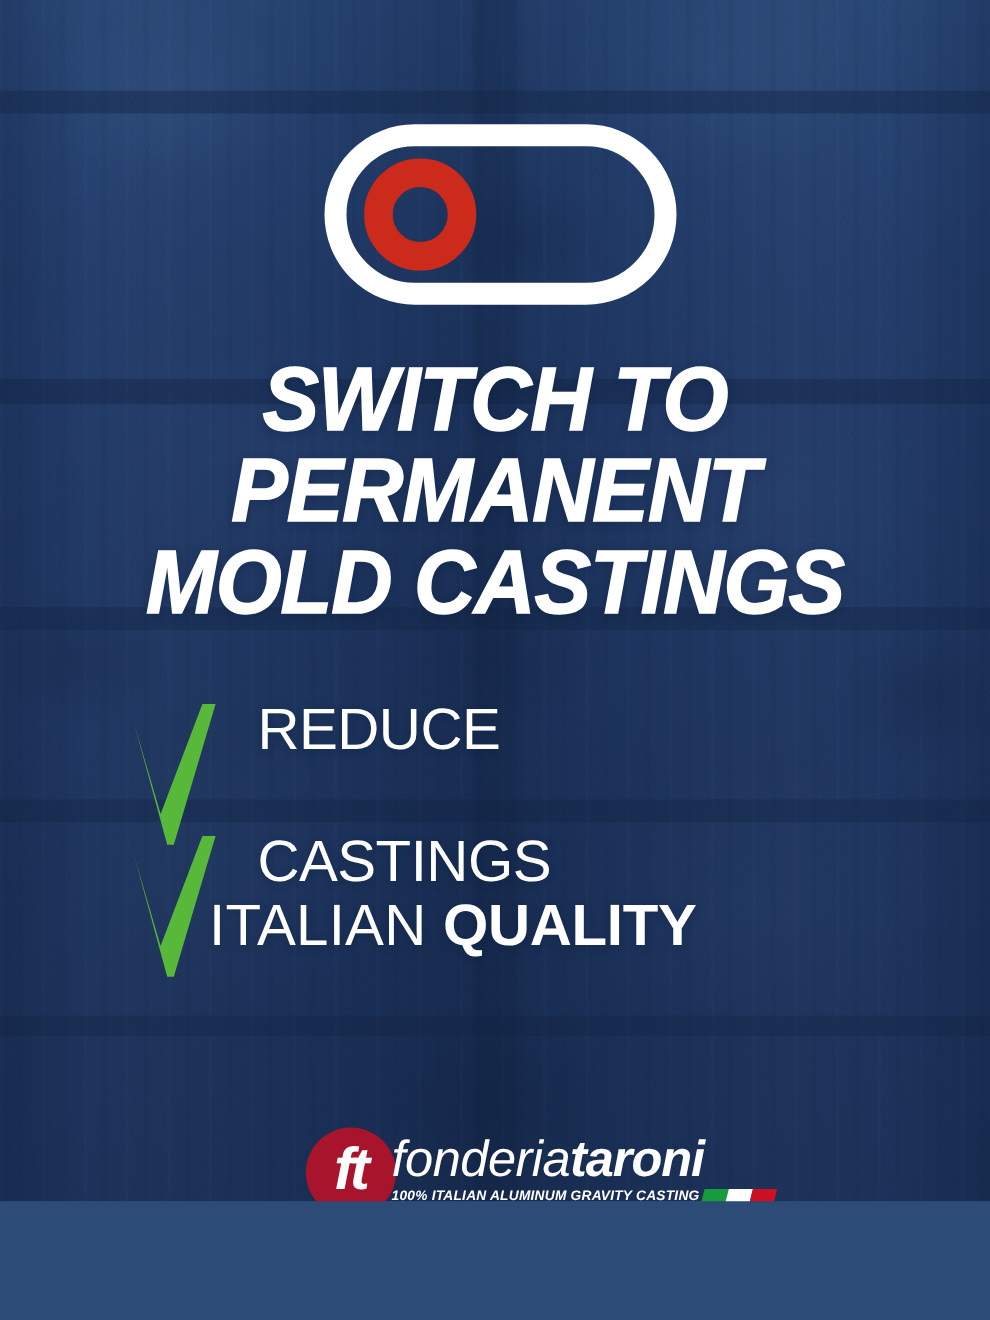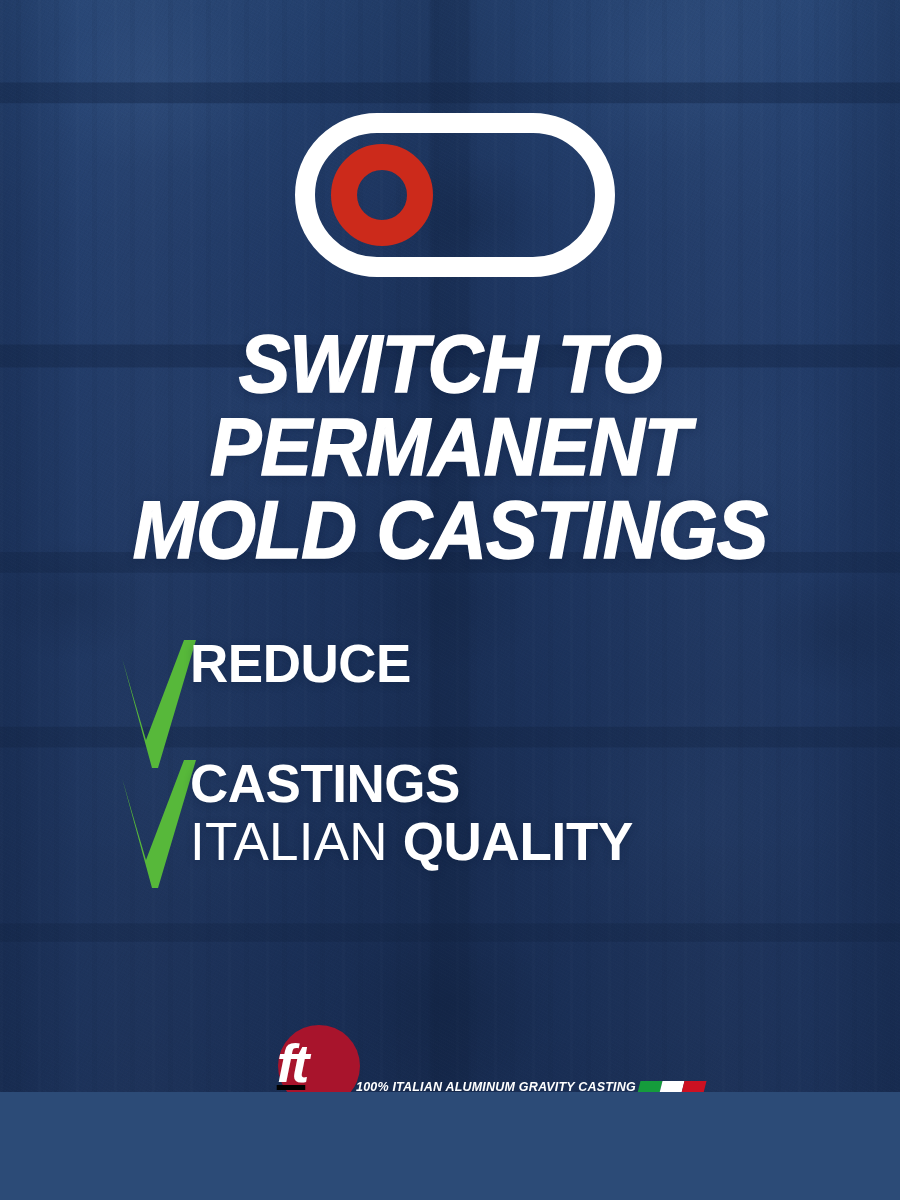--- a/index.html
+++ b/index.html
@@ -140,41 +140,42 @@
   }
   .benefit:last-child { margin-bottom:0; }
 
   .check {
     position:absolute; left:-6px; top:4px;
     width:78px; height:128px;
     overflow:visible;
   }
   .benefit-lines { position:relative; z-index:2; }
   .benefit-l1 {
-    font-size:53px; line-height:56px; font-weight:700;
+    font-size:53px; line-height:56px; font-weight:400;
     letter-spacing:-.5px;
     text-shadow:0 2px 8px rgba(8,24,55,.28);
+    margin-left:44px;
   }
   .benefit-l2 {
     font-size:53px; line-height:60px; font-weight:300;
     letter-spacing:.2px;
     text-shadow:0 2px 8px rgba(8,24,55,.28);
   }
   .benefit-l2 .strong { font-weight:700; letter-spacing:-.3px; }
 
   
   .logo {
     position:absolute; left:278px; top:1022px;
     width:360px; height:96px;
   }
   .logo-mark {
     position:absolute; left:0; top:3px;
     width:82px; height:82px; border-radius:50%;
     background:#a8142c;
-    display:flex; align-items:center; text-decoration:underline;
+    display:flex; align-items:center; justify-content:center;
   }
   .logo-mark-text {
     color:#ffffff; font-weight:900; font-style:italic;
     font-size:54px; line-height:54px; letter-spacing:-4px;
     transform:translate(-1px,-3px) scaleX(1.02);
   }
   .logo-word {
     position:absolute; left:78px; top:8px;
     white-space:nowrap;
     color:#ffffff; font-style:italic;
@@ -248,20 +249,21 @@
           <div class="benefit-l2"><span>ITALIAN </span><span class="strong">QUALITY</span></div>
         </div>
       </div>
 
     </div>
 
     <div class="logo">
       <div class="logo-mark">
         <span class="logo-mark-text">ft</span>
       </div>
+      <div class="logo-word"><span class="lw-light">fonderia</span><span class="lw-bold">taroni</span></div>
       <div class="logo-tag">
         <span class="logo-tag-text">100% ITALIAN ALUMINUM GRAVITY CASTING</span>
         <span class="flag">
           <span class="f-g"></span>
           <span class="f-w"></span>
           <span class="f-r"></span>
         </span>
       </div>
     </div>
 

